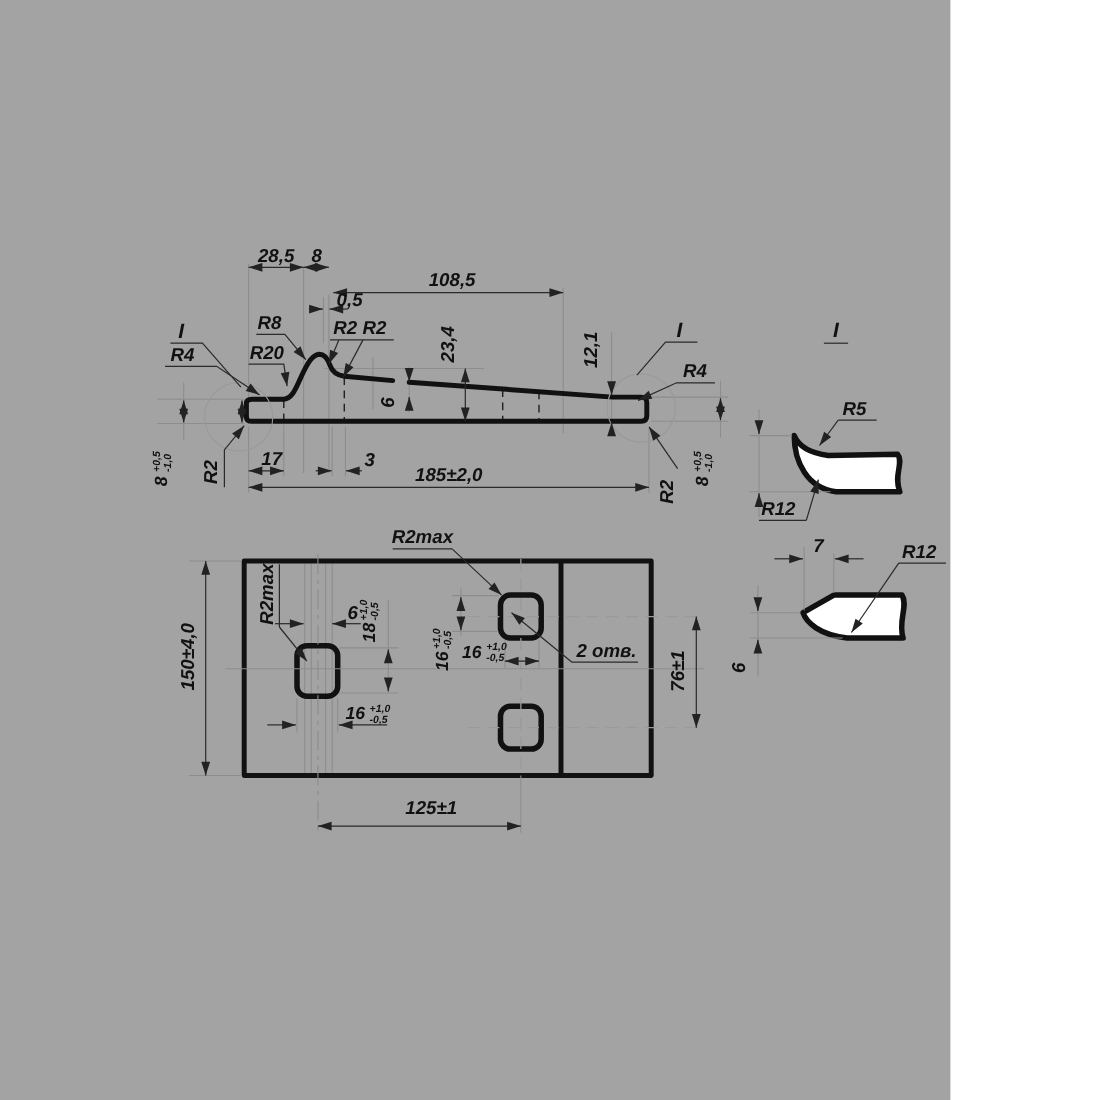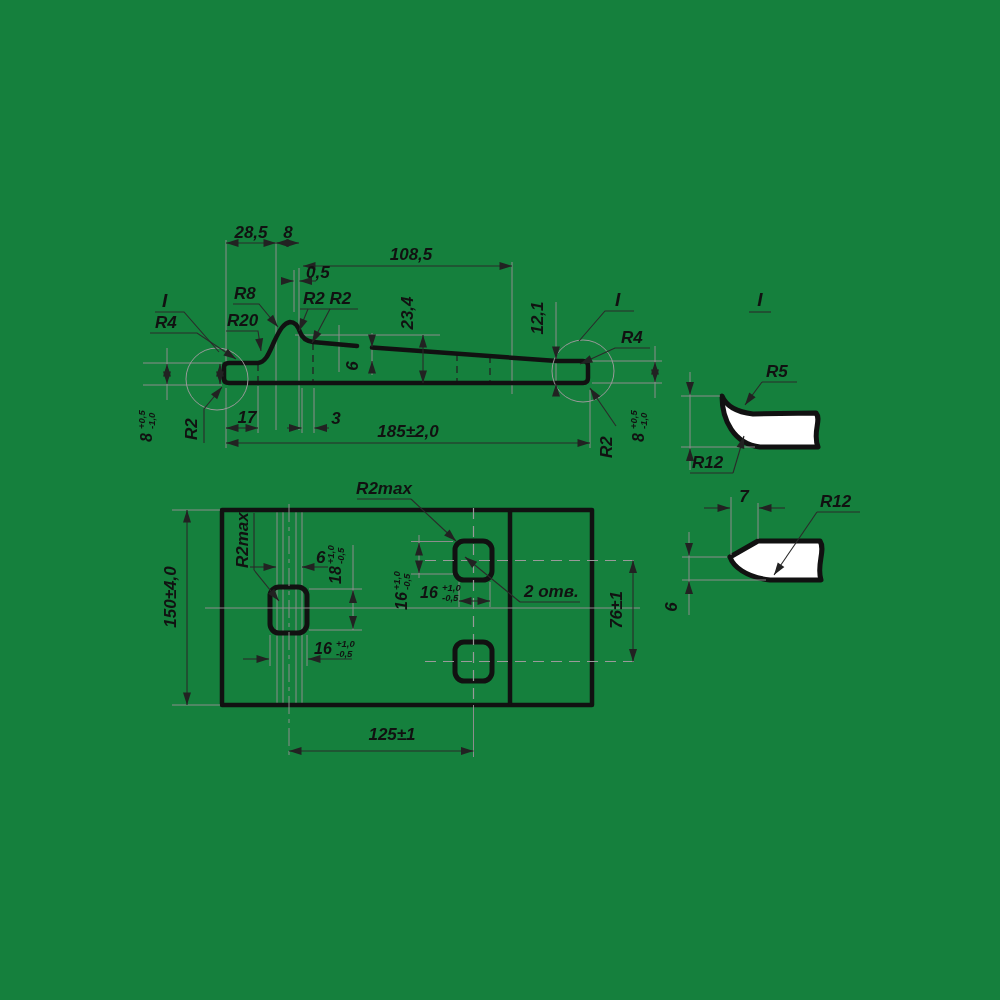--- a/index.html
+++ b/index.html
@@ -1,16 +1,16 @@
 <!DOCTYPE html>
 <html><head>
 <meta charset="utf-8">
 <style>
   html,body{margin:0;padding:0;background:#fff;}
-  #canvas{position:relative;width:1000px;height:1000px;background:#15803d;font-family:"Liberation Sans",sans-serif;}
+  #canvas{position:relative;width:864px;height:1000px;background:#a3a3a3;font-family:"Liberation Sans",sans-serif;}
   svg{position:absolute;left:0;top:0;}
   .outline{stroke:#111;stroke-width:4.5;fill:none;stroke-linejoin:round;stroke-linecap:round;}
   .outline2{stroke:#111;stroke-width:5;fill:#fff;stroke-linejoin:round;stroke-linecap:round;}
   .hole{stroke:#111;stroke-width:5;fill:none;}
   .dim{stroke:#2a2a2a;stroke-width:1.1;fill:none;}
   .thin{stroke:#8d8d8d;stroke-width:1;fill:none;}
   .dash{stroke:#222;stroke-width:1.3;fill:none;stroke-dasharray:7 5;}
   .gdash{stroke:#9a9a9a;stroke-width:1.2;fill:none;stroke-dasharray:11 7;}
   .cline{stroke:#8d8d8d;stroke-width:1;fill:none;stroke-dasharray:18 5 4 5;}
   .circ{stroke:#999;stroke-width:1;fill:none;}

